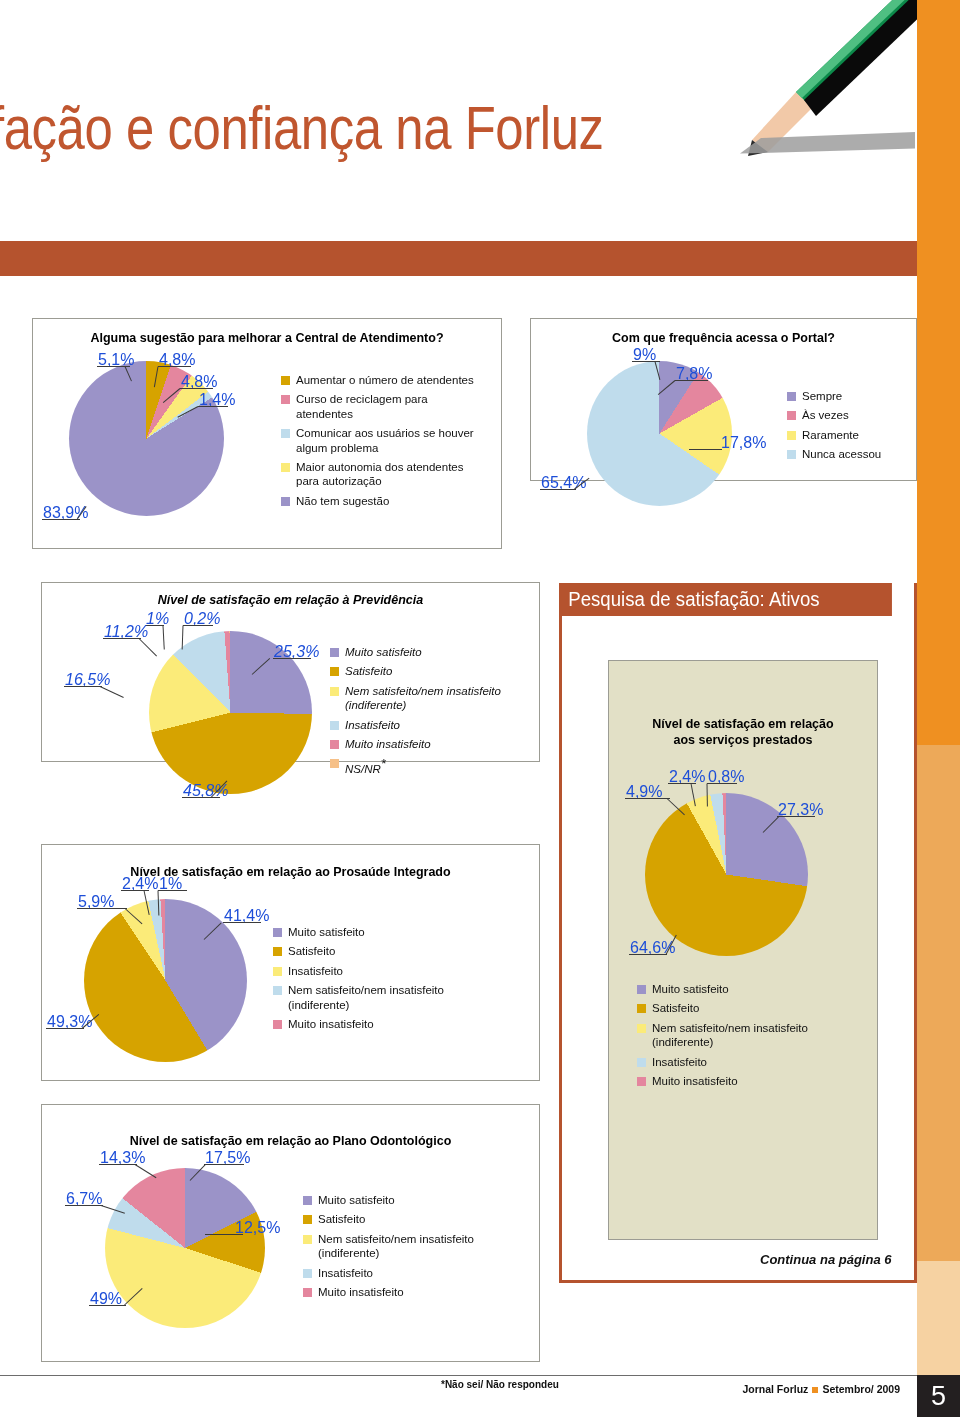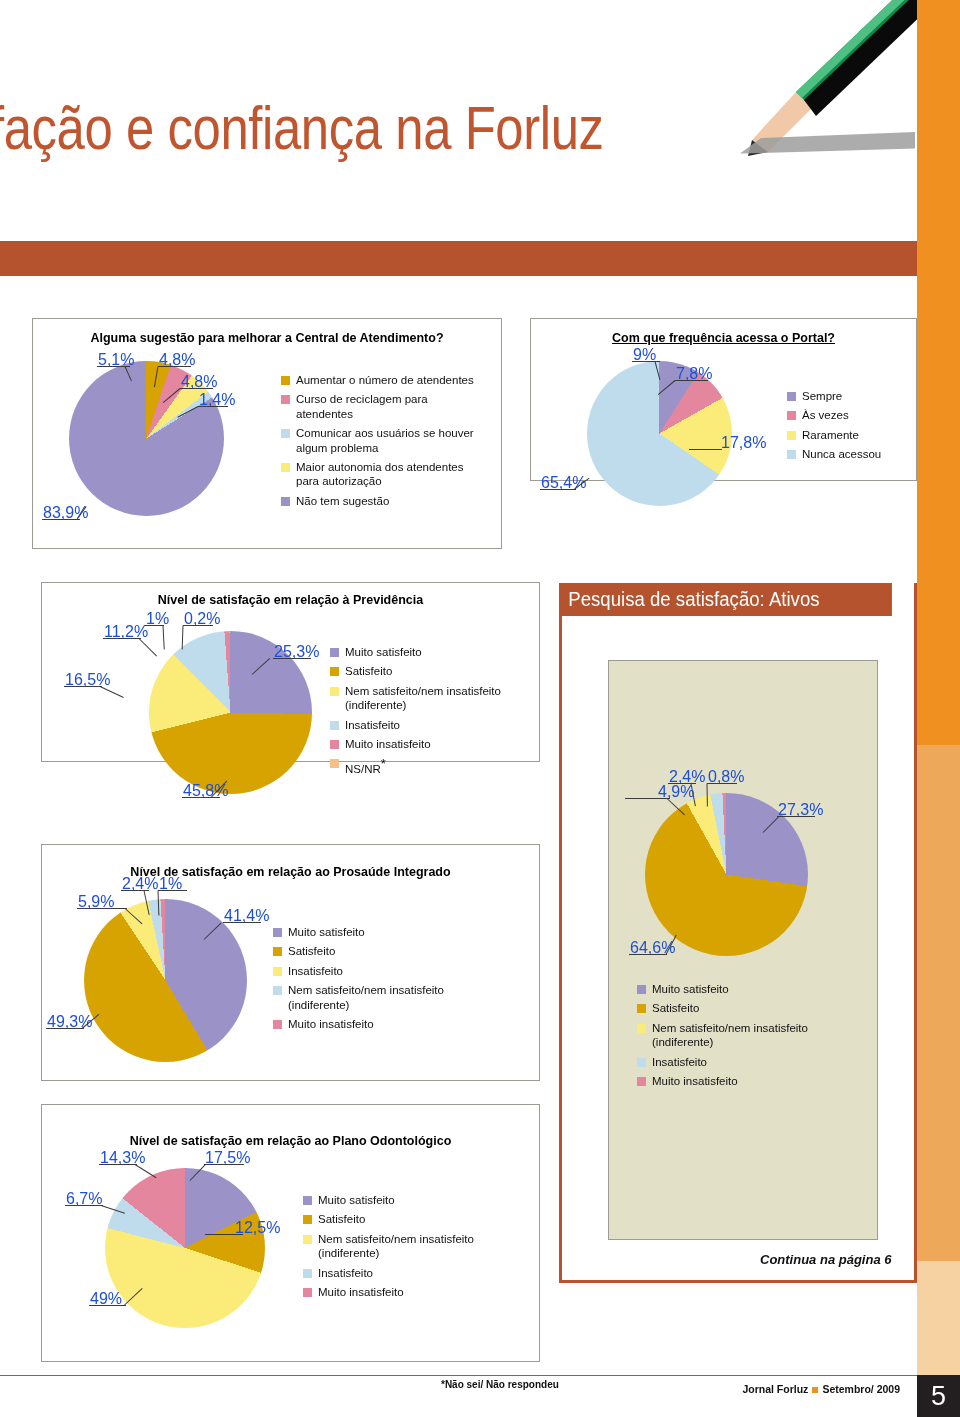--- a/index.html
+++ b/index.html
@@ -176,21 +176,21 @@
       <span class="legend-sw" style="background:#fbeb79"></span>
       <span class="legend-tx">Maior autonomia dos atendentes para autorização</span>
     </div>
     <div class="legend-item">
       <span class="legend-sw" style="background:#9b93c8"></span>
       <span class="legend-tx">Não tem sugestão</span>
     </div>
   </div>
 </div>
 
-<div class="chartbox" style="left:530px; top:318px; width:387px; height:163px;text-decoration:underline;">
+<div class="chartbox" style="left:530px; top:318px; width:387px; height:163px;">
   <div class="chart-title" style="margin-top:12px;">Com que frequência acessa o Portal?</div>
 
   <div class="pie" style="left:56px; top:42px; width:145px; height:145px;
        background:conic-gradient(
          #9b93c8 0 9%,
          #e4869e 9% 16.8%,
          #fbeb79 16.8% 34.6%,
          #bfdcec 34.6% 100%);"></div>
 
   <span class="pct" style="left:102px; top:27px;">9%</span>
@@ -221,21 +221,21 @@
       <span class="legend-sw" style="background:#fbeb79"></span>
       <span class="legend-tx">Raramente</span>
     </div>
     <div class="legend-item">
       <span class="legend-sw" style="background:#bfdcec"></span>
       <span class="legend-tx">Nunca acessou</span>
     </div>
   </div>
 </div>
 
-<div class="chartbox" style="left:41px; top:582px; width:499px; height:180px;">
+<div class="chartbox" style="left:41px; top:582px; width:499px; height:180px;font-style:italic;">
   <div class="chart-title" style="margin-top:10px;">Nível de satisfação em relação à Previdência</div>
 
   <div class="pie" style="left:107px; top:48px; width:163px; height:163px;
        background:conic-gradient(
          #9b93c8 0 25.3%,
          #d6a300 25.3% 71.1%,
          #fbeb79 71.1% 87.6%,
          #bfdcec 87.6% 98.8%,
          #e4869e 98.8% 99.8%,
          #f6c088 99.8% 100%);"></div>
@@ -398,38 +398,39 @@
       <span class="legend-sw" style="background:#e4869e"></span>
       <span class="legend-tx">Muito insatisfeito</span>
     </div>
   </div>
 </div>
 
 <div id="ativos-panel"></div>
 <div id="ativos-head">Pesquisa de satisfação: Ativos</div>
 
 <div id="ativos-chartbox">
+  <div class="chart-title" style="margin-top:56px; padding:0 38px;">Nível de satisfação em relação aos serviços prestados</div>
 
   <div class="pie" style="left:36px; top:132px; width:163px; height:163px;
        background:conic-gradient(
          #9b93c8 0 27.3%,
          #d6a300 27.3% 91.9%,
          #fbeb79 91.9% 96.8%,
          #bfdcec 96.8% 99.2%,
          #e4869e 99.2% 100%);"></div>
 
   <span class="pct" style="left:60px; top:107px;">2,4%</span>
   <div class="leader" style="left:59px; top:122px; width:28px;"></div>
   <div class="leader-d" style="left:82px; top:122px; width:23px; transform:rotate(79deg);"></div>
 
   <span class="pct" style="left:99px; top:107px;">0,8%</span>
   <div class="leader" style="left:98px; top:122px; width:30px;"></div>
   <div class="leader-d" style="left:98px; top:122px; width:23px; transform:rotate(89deg);"></div>
 
-  <span class="pct" style="left:17px; top:122px;margin-left:32px;">4,9%</span>
+  <span class="pct" style="left:17px; top:122px;">4,9%</span>
   <div class="leader" style="left:16px; top:137px; width:45px;"></div>
   <div class="leader-d" style="left:58px; top:137px; width:24px; transform:rotate(43deg);"></div>
 
   <span class="pct" style="left:169px; top:140px;">27,3%</span>
   <div class="leader" style="left:168px; top:155px; width:38px;"></div>
   <div class="leader-d" style="left:154px; top:171px; width:22px; transform:rotate(-45deg);"></div>
 
   <span class="pct" style="left:21px; top:278px;">64,6%</span>
   <div class="leader" style="left:20px; top:293px; width:38px;"></div>
   <div class="leader-d" style="left:57px; top:293px; width:22px; transform:rotate(-62deg);"></div>

